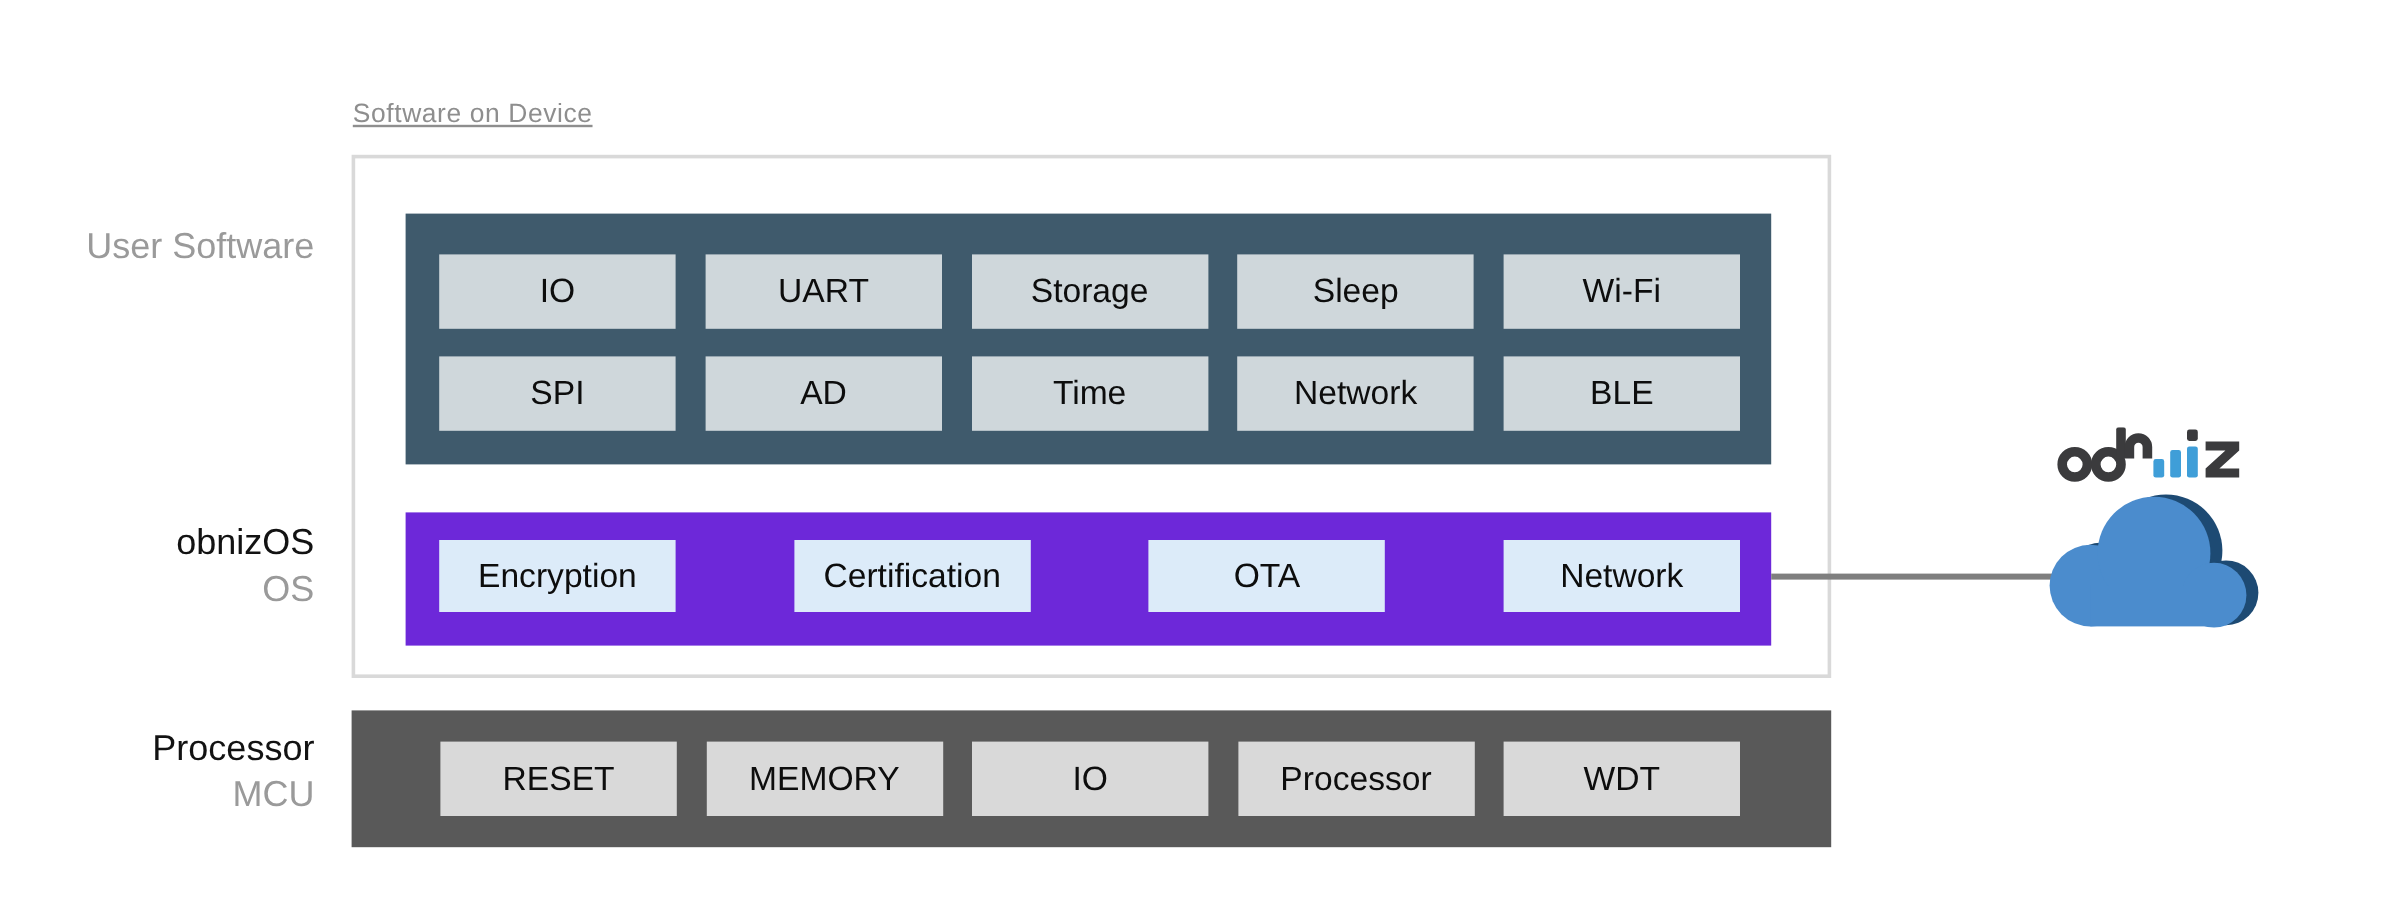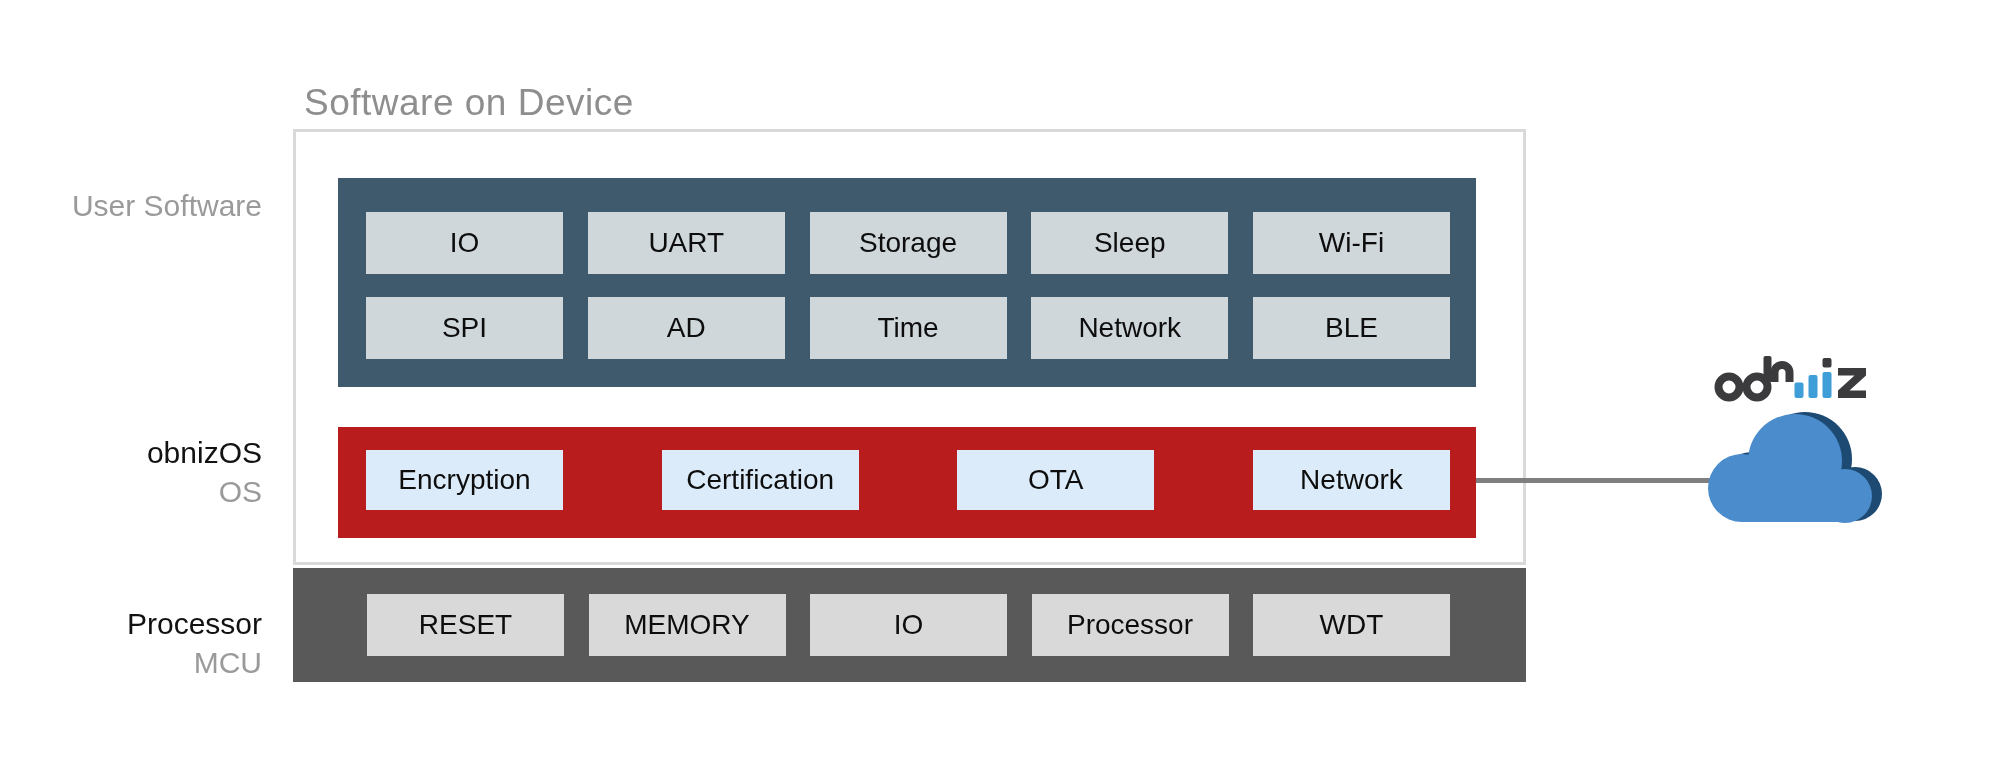--- a/index.html
+++ b/index.html
@@ -1,43 +1,43 @@
 <!DOCTYPE html>
 <html><head>
 <meta charset="utf-8">
 <style>
   * { margin:0; padding:0; box-sizing:border-box; }
   html,body { background:#ffffff; }
   body { font-family:"Liberation Sans", sans-serif; }
   .stage { position:relative; width:1998px; height:766px; background:#ffffff; overflow:hidden; }
 
   .diagram-title {
-    position:absolute; left:304px; top:82px;
-    font-size:37px; color:#8e8e8e; letter-spacing:0.5px;
+    position:absolute; left:294px; top:82px;
+    font-size:22px; color:#8e8e8e; letter-spacing:0.5px;text-decoration:underline;
   }
 
   .sw-container {
     position:absolute; left:293px; top:129px; width:1233px; height:436px;
     border:3px solid #d9d9d9; background:#ffffff;
   }
 
   .label-block {
     position:absolute; left:40px; width:222px; text-align:right;
     font-size:30px; line-height:39px; white-space:nowrap;
   }
   .label-primary { color:#121212; }
   .label-secondary { color:#9a9a9a; }
   .lb-user { top:186px; }
   .lb-os   { top:433px; }
   .lb-mcu  { top:604px; }
 
   .layer-box { position:absolute; }
   .layer-user { left:338px; top:178px; width:1138px; height:209px; background:#3f5a6c; }
-  .layer-os   { left:338px; top:427px; width:1138px; height:111px; background:#b91c1c; }
-  .layer-mcu  { left:293px; top:568px; width:1233px; height:114px; background:#595959; }
+  .layer-os   { left:338px; top:427px; width:1138px; height:111px; background:#6d28d9; }
+  .layer-mcu  { left:293px; top:592px; width:1233px; height:114px; background:#595959; }
 
   .chip-row {
     position:absolute; left:28px; right:26px;
     display:flex; justify-content:space-between;
   }
   .layer-user .row1 { top:34px; }
   .layer-user .row2 { top:119px; }
   .layer-os   .row1 { top:23px; }
   .layer-mcu  .row1 { top:26px; left:74px; right:76px; }
 

